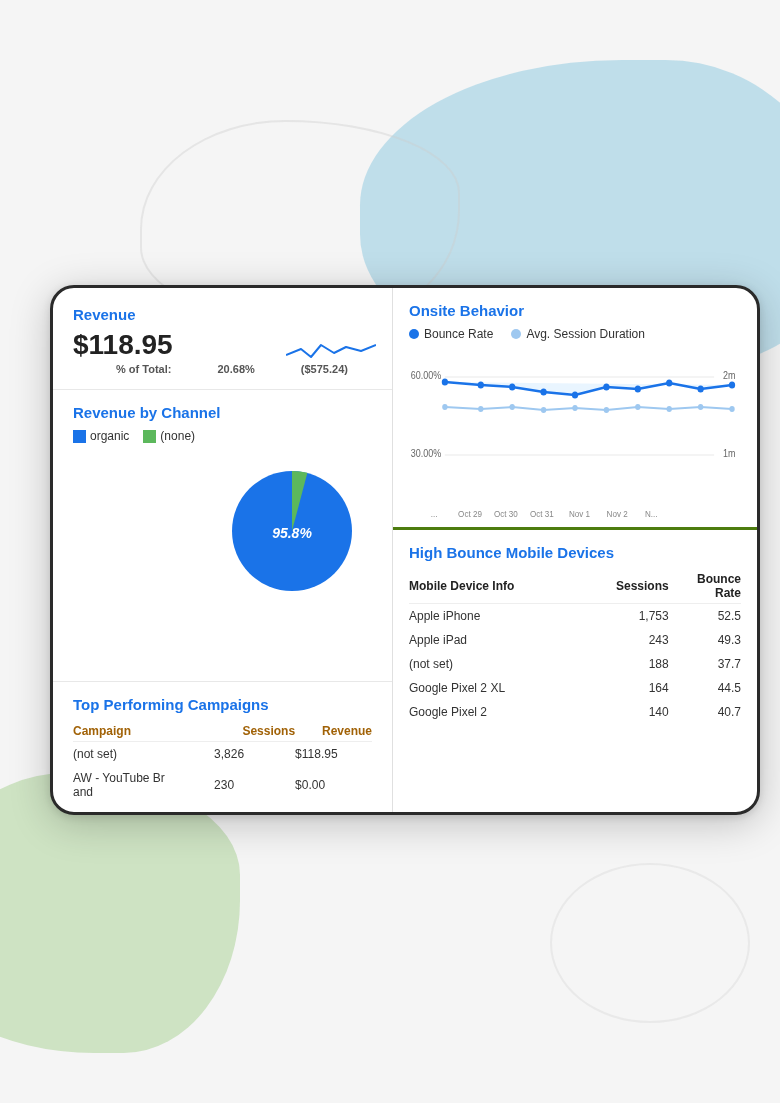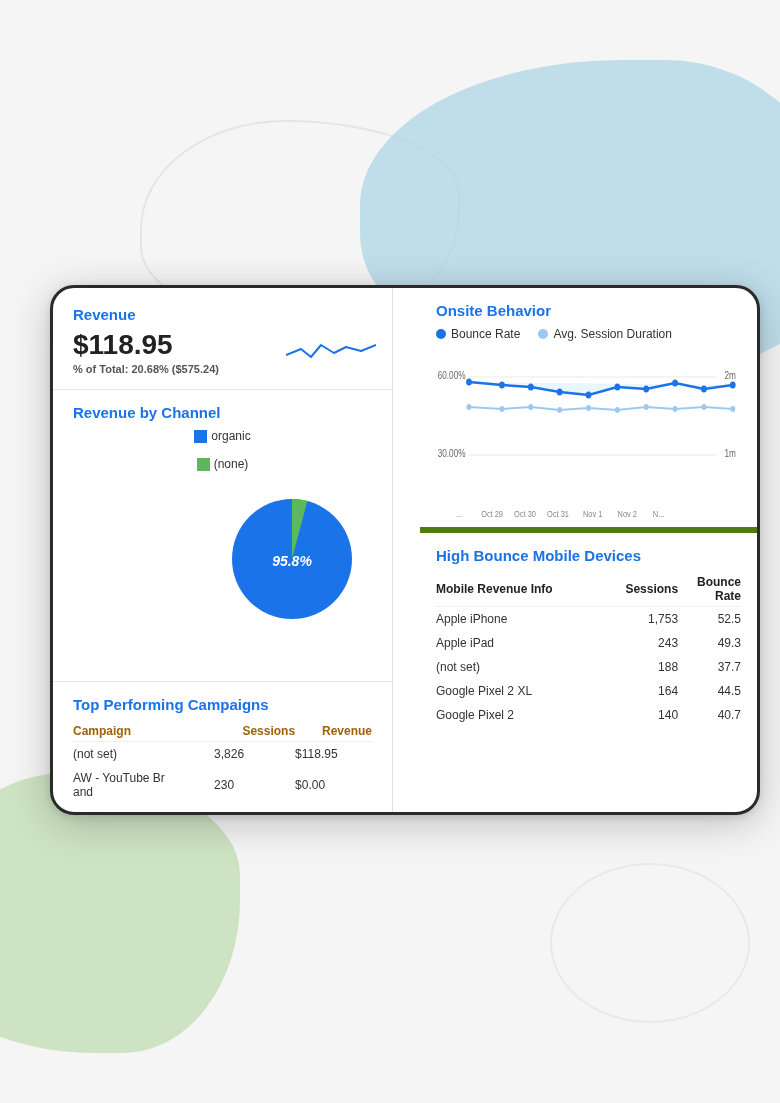--- a/index.html
+++ b/index.html
@@ -68,21 +68,20 @@
       width: 710px;
       height: 530px;
       background: #fff;
       border-radius: 24px;
       box-shadow: 0 8px 40px rgba(0,0,0,0.22), 0 2px 8px rgba(0,0,0,0.12);
       border: 3px solid #2a2a2a;
       z-index: 10;
       overflow: hidden;
       display: flex;
       flex-direction: row;
-      gap: 27px;
     }
 
     
     .left-panel {
       width: 340px;
       min-width: 340px;
       border-right: 1px solid #e0e0e0;
       display: flex;
       flex-direction: column;
       overflow: hidden;
@@ -105,20 +104,21 @@
       font-weight: 700;
       color: #222;
       margin-bottom: 2px;
     }
     .revenue-sub {
       font-size: 11px;
       color: #555;
     }
     .revenue-sub span {
       font-weight: 600;
+      margin-left: 43px;
     }
     .sparkline {
       position: absolute;
       right: 16px;
       bottom: 18px;
     }
 
     
     .channel-card {
       padding: 14px 20px 10px 20px;
@@ -126,21 +126,20 @@
       flex: 1;
       min-height: 210px;
     }
     .legend {
       display: flex;
       align-items: center;
       gap: 14px;
       margin: 8px 0 4px 0;
       font-size: 12px;
       color: #333;
-      flex-direction: column;
     }
     .legend-item {
       display: flex;
       align-items: center;
       gap: 4px;
     }
     .legend-swatch {
       width: 13px;
       height: 13px;
       display: inline-block;
@@ -187,21 +186,21 @@
     .right-panel {
       flex: 1;
       display: flex;
       flex-direction: column;
       overflow: hidden;
     }
 
     
     .onsite-card {
       padding: 14px 16px 0 16px;
-      border-bottom: 6px solid #4d7c0f;
+      border-bottom: 3px solid #4d7c0f;
     }
     .onsite-card .card-title {
       margin-bottom: 8px;
     }
     .chart-legend {
       display: flex;
       align-items: flex-start;
       gap: 18px;
       font-size: 12px;
       color: #333;
@@ -409,21 +408,21 @@
           <line x1="40" y1="108" x2="340" y2="108" stroke="#e8e8e8" stroke-width="1"></line>
         </svg>
       </div>
     </div>
 
     <div class="bounce-card">
       <div class="card-title">High Bounce Mobile Devices</div>
       <table class="bounce-table">
         <thead>
           <tr>
-            <th>Mobile Revenue Info</th>
+            <th>Mobile Device Info</th>
             <th>Sessions</th>
             <th>Bounce<br>Rate</th>
           </tr>
         </thead>
         <tbody id="bounce-tbody">
         <tr>
       <td>Apple iPhone</td>
       <td>1,753</td>
       <td>52.5</td>
     </tr>

